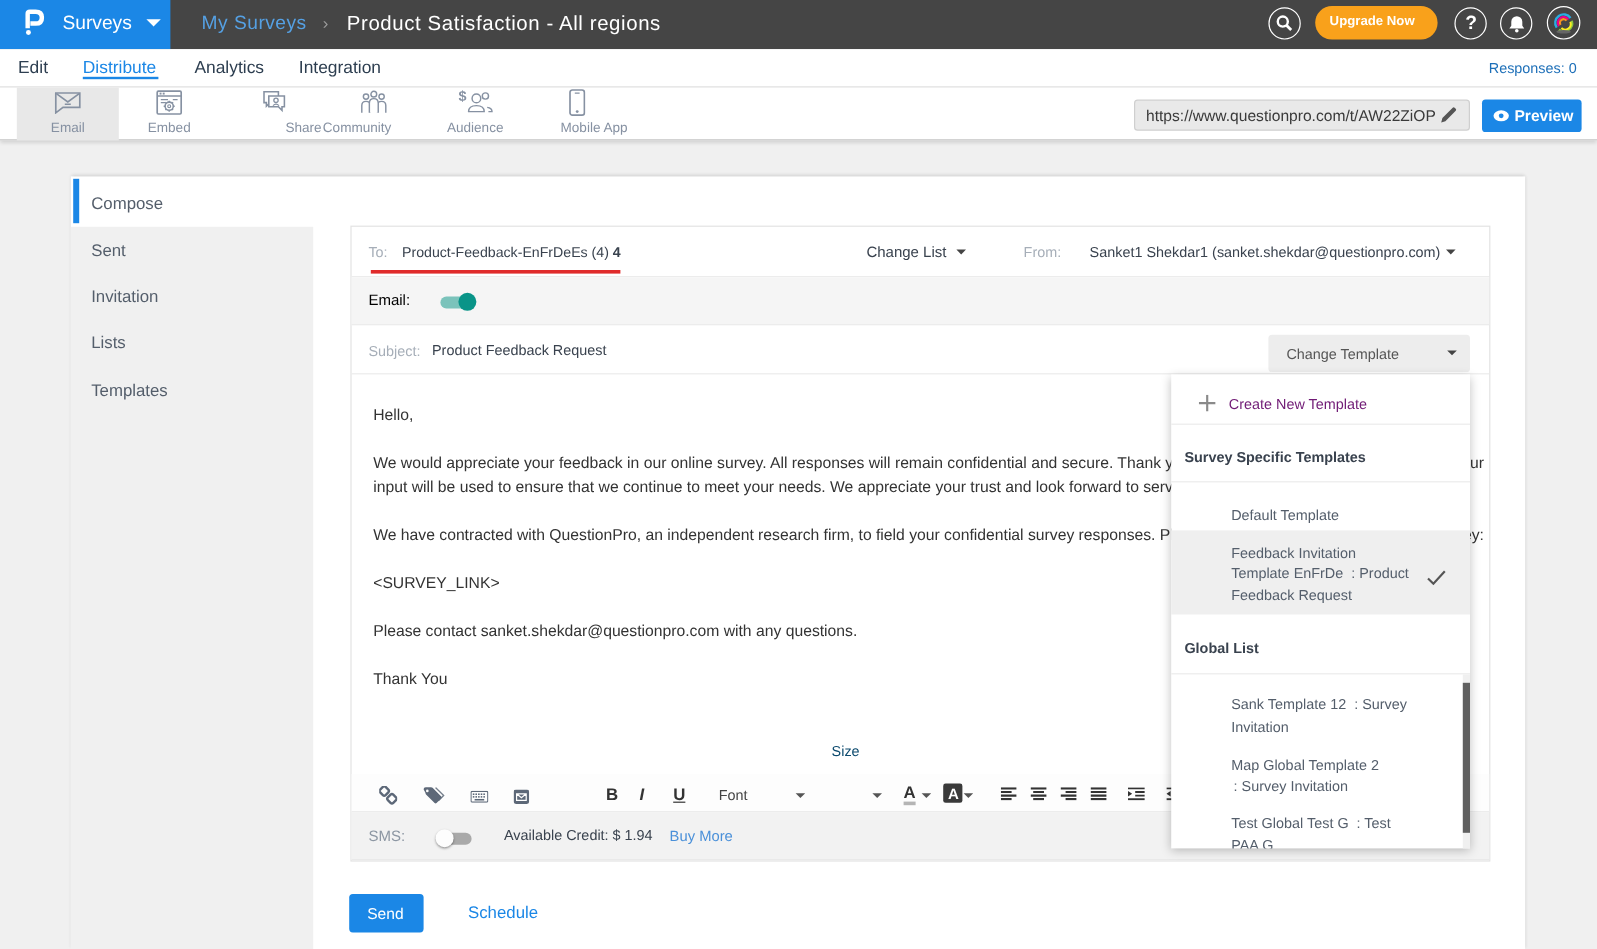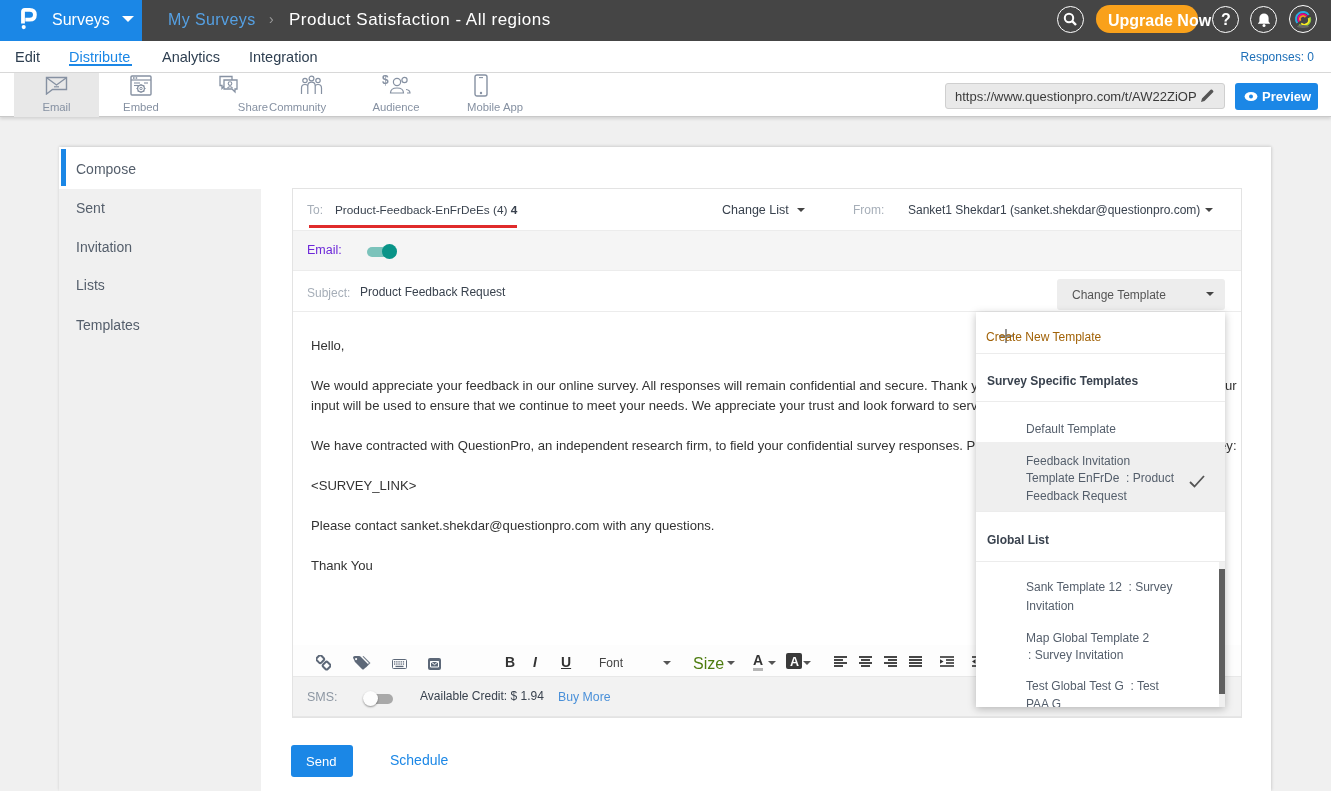--- a/index.html
+++ b/index.html
@@ -23,21 +23,21 @@
 <div class="tx" style="left:168px;top:11px;font-size:16px;letter-spacing:0.4px;color:#55a0e3">My Surveys</div>
 <div class="tx" style="left:269px;top:11px;font-size:14px;color:#9b9b9b">›</div>
 <div class="tx" style="left:289px;top:10px;font-size:17px;letter-spacing:0.5px;color:#fff">Product Satisfaction - All regions</div>
 
 <div class="abs" style="left:1057px;top:6px;width:27px;height:27px;border:1.5px solid #fff;border-radius:50%"></div>
 <svg class="abs" style="left:1063px;top:12px" width="15" height="15" viewBox="0 0 15 15">
     <circle cx="6" cy="6" r="4.2" fill="none" stroke="#fff" stroke-width="2"></circle>
     <line x1="9.2" y1="9.2" x2="13" y2="13" stroke="#fff" stroke-width="2.4"></line>
   </svg>
 <div class="abs" style="left:1096px;top:5px;width:102px;height:28px;background:#f9a11b;border-radius:14px"></div>
-<div class="tx" style="left:1108px;top:12px;font-size:16px;font-weight:bold;color:#fff">Upgrade Now</div>
+<div class="tx" style="left:1108px;top:12px;font-size:11px;font-weight:bold;color:#fff">Upgrade Now</div>
 <div class="abs" style="left:1212px;top:6px;width:27px;height:27px;border:1.5px solid #fff;border-radius:50%"></div>
 <div class="tx" style="left:1221px;top:11px;font-size:16px;font-weight:bold;color:#fff">?</div>
 <div class="abs" style="left:1250px;top:6px;width:27px;height:27px;border:1.5px solid #fff;border-radius:50%"></div>
 <svg class="abs" style="left:1256px;top:12px" width="16" height="16" viewBox="0 0 16 16">
     <path d="M8 1.5 a4.6 4.6 0 0 1 4.6 4.6 v3.4 l1.6 2.2 h-12.4 l1.6 -2.2 v-3.4 a4.6 4.6 0 0 1 4.6 -4.6 z" fill="#fff"></path>
     <circle cx="8" cy="13.6" r="1.5" fill="#fff"></circle>
   </svg>
 <div class="abs" style="left:1289px;top:5px;width:28px;height:28px;border:1.5px solid #fff;border-radius:50%"></div>
 <svg class="abs" style="left:1293px;top:9px" width="21" height="21" viewBox="0 0 21 21">
  <g transform="rotate(-35 10 10)">
@@ -151,21 +151,21 @@
 <div class="tx" style="left:307px;top:203px;font-size:12px;color:#a6aeb8">To:</div>
 <div class="tx" style="left:335px;top:203px;font-size:11.8px;color:#39424e">Product-Feedback-EnFrDeEs (4) <b>4</b></div>
 <div class="abs" style="left:309px;top:225px;width:208px;height:3px;background:#e02b2b"></div>
 <div class="tx" style="left:722px;top:203px;font-size:12.5px;color:#39424e">Change List</div>
 <div class="abs" style="left:797px;top:208px;width:0;height:0;border:4.5px solid transparent;border-top-color:#444;border-bottom:none"></div>
 <div class="tx" style="left:853px;top:203px;font-size:12px;color:#a6aeb8">From:</div>
 <div class="tx" style="left:908px;top:203px;font-size:12px;color:#39424e">Sanket1 Shekdar1 (sanket.shekdar@questionpro.com)</div>
 <div class="abs" style="left:1205px;top:208px;width:0;height:0;border:4.5px solid transparent;border-top-color:#444;border-bottom:none"></div>
 
 <div class="abs" style="left:293px;top:231px;width:948px;height:40px;background:#f5f5f5;border-bottom:1px solid #ececec"></div>
-<div class="tx" style="left:307px;top:243px;font-size:12.5px;color:#6d28d9">Email:</div>
+<div class="tx" style="left:307px;top:243px;font-size:12.5px;color:#000000">Email:</div>
 <div class="abs" style="left:367px;top:247px;width:23px;height:10px;border-radius:5px;background:#7bc3bb"></div>
 <div class="abs" style="left:382px;top:244px;width:15px;height:15px;border-radius:50%;background:#099488"></div>
 
 <div class="tx" style="left:307px;top:286px;font-size:12px;color:#a6aeb8">Subject:</div>
 <div class="tx" style="left:360px;top:285px;font-size:12px;color:#39424e">Product Feedback Request</div>
 <div class="abs" style="left:1057px;top:279px;width:168px;height:31px;background:#ededed;border-radius:3px"></div>
 <div class="tx" style="left:1072px;top:288px;font-size:12px;color:#555">Change Template</div>
 <div class="abs" style="left:1206px;top:292px;width:0;height:0;border:4.5px solid transparent;border-top-color:#444;border-bottom:none"></div>
 <div class="abs" style="left:293px;top:311px;width:948px;height:1px;background:#ececec"></div>
 
@@ -208,21 +208,21 @@
 </svg>
 <svg class="abs" style="left:428px;top:658px" width="13" height="12" viewBox="0 0 13 12">
  <rect x="0" y="0" width="13" height="12" rx="2" fill="#5d6878"></rect>
  <path d="M2.5 3.5 h8 v5.5 h-8 z M2.5 3.5 l4 3.2 4 -3.2" fill="none" stroke="#fff" stroke-width="1"></path>
 </svg>
 <div class="tx" style="left:505px;top:654px;font-size:14px;font-weight:bold;color:#333">B</div>
 <div class="tx" style="left:533px;top:654px;font-size:14px;font-style:italic;font-weight:bold;color:#333">I</div>
 <div class="tx" style="left:561px;top:654px;font-size:14px;font-weight:bold;color:#333;text-decoration:underline">U</div>
 <div class="tx" style="left:599px;top:656px;font-size:12px;color:#444">Font</div>
 <div class="abs" style="left:663px;top:661px;width:0;height:0;border:4px solid transparent;border-top-color:#555;border-bottom:none"></div>
-<div class="tx" style="left:693px;top:655px;font-size:16px;color:#4d7c0f">Size</div>
+<div class="tx" style="left:693px;top:619px;font-size:12px;color:#0c4a6e">Size</div>
 <div class="abs" style="left:727px;top:661px;width:0;height:0;border:4px solid transparent;border-top-color:#555;border-bottom:none"></div>
 <div class="tx" style="left:753px;top:652px;font-size:14px;font-weight:bold;color:#333;border-bottom:3px solid #b5b5b5;padding-bottom:0px">A</div>
 <div class="abs" style="left:768px;top:661px;width:0;height:0;border:4px solid transparent;border-top-color:#555;border-bottom:none"></div>
 <div class="abs" style="left:786px;top:653px;width:16px;height:16px;background:#3a3a3a;border-radius:2px"></div>
 <div class="tx" style="left:790px;top:655px;font-size:12.5px;font-weight:bold;color:#fff">A</div>
 <div class="abs" style="left:803px;top:661px;width:0;height:0;border:4px solid transparent;border-top-color:#555;border-bottom:none"></div>
 <svg class="abs" style="left:834px;top:656px" width="90" height="11" viewBox="0 0 90 11">
  <g stroke="#333" stroke-width="1.8">
   <line x1="0" y1="1" x2="13" y2="1"></line>
       <line x1="0" y1="4" x2="9" y2="4"></line>
@@ -270,21 +270,21 @@
 
 <div class="abs" style="left:291px;top:745px;width:62px;height:32px;background:#1b87e6;border-radius:3px"></div>
 <div class="tx" style="left:306px;top:754px;font-size:13px;font-weight:normal;color:#fff">Send</div>
 <div class="tx" style="left:390px;top:752px;font-size:14px;color:#1b87e6">Schedule</div>
 
 <div class="abs" style="left:975.5px;top:312px;width:249.5px;height:395px;background:#fff;box-shadow:0 2px 8px rgba(0,0,0,.25)"></div>
 <svg class="abs" style="left:999px;top:329px" width="14" height="14" viewBox="0 0 14 14">
     <line x1="7" y1="0" x2="7" y2="14" stroke="#8a8a8a" stroke-width="1.8"></line>
     <line x1="0" y1="7" x2="14" y2="7" stroke="#8a8a8a" stroke-width="1.8"></line>
   </svg>
-<div class="tx" style="left:986px;top:330px;font-size:12px;color:#a16207">Create New Template</div>
+<div class="tx" style="left:1024px;top:330px;font-size:12px;color:#701a75">Create New Template</div>
 <div class="abs" style="left:975.5px;top:353px;width:249.5px;height:1px;background:#ececec"></div>
 <div class="tx" style="left:987px;top:374px;font-size:12px;font-weight:bold;color:#39424e">Survey Specific Templates</div>
 <div class="abs" style="left:975.5px;top:401px;width:249.5px;height:1px;background:#ececec"></div>
 <div class="tx" style="left:1026px;top:422px;font-size:12px;color:#545e6b">Default Template</div>
 <div class="abs" style="left:975.5px;top:442px;width:249.5px;height:69px;background:#efefef"></div>
 <div class="tx" style="left:1026px;top:454px;font-size:12px;color:#545e6b">Feedback Invitation</div>
 <div class="tx" style="left:1026px;top:471px;font-size:12px;color:#545e6b">Template EnFrDe&nbsp; : Product</div>
 <div class="tx" style="left:1026px;top:489px;font-size:12px;color:#545e6b">Feedback Request</div>
 <svg class="abs" style="left:1189px;top:475px" width="16" height="13" viewBox="0 0 16 13">
     <polyline points="1,7 5.5,11.5 15,1" fill="none" stroke="#555" stroke-width="1.8"></polyline>

